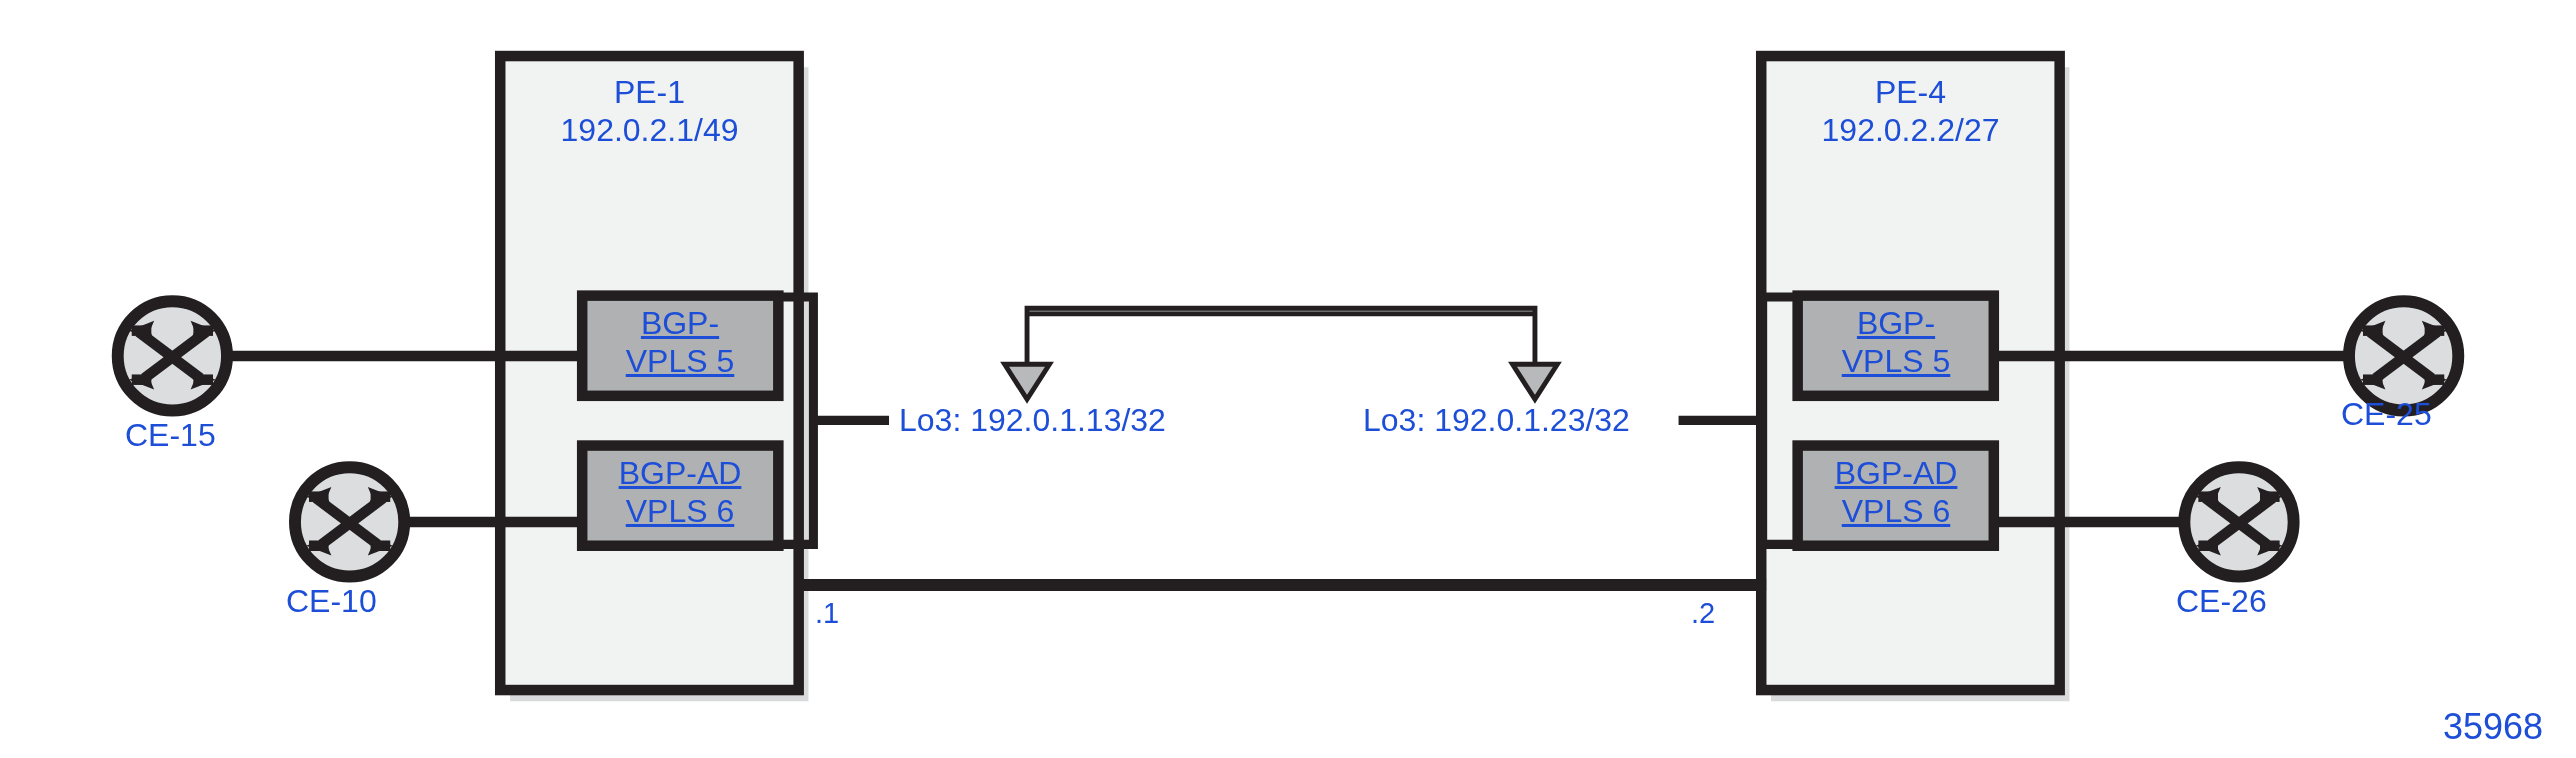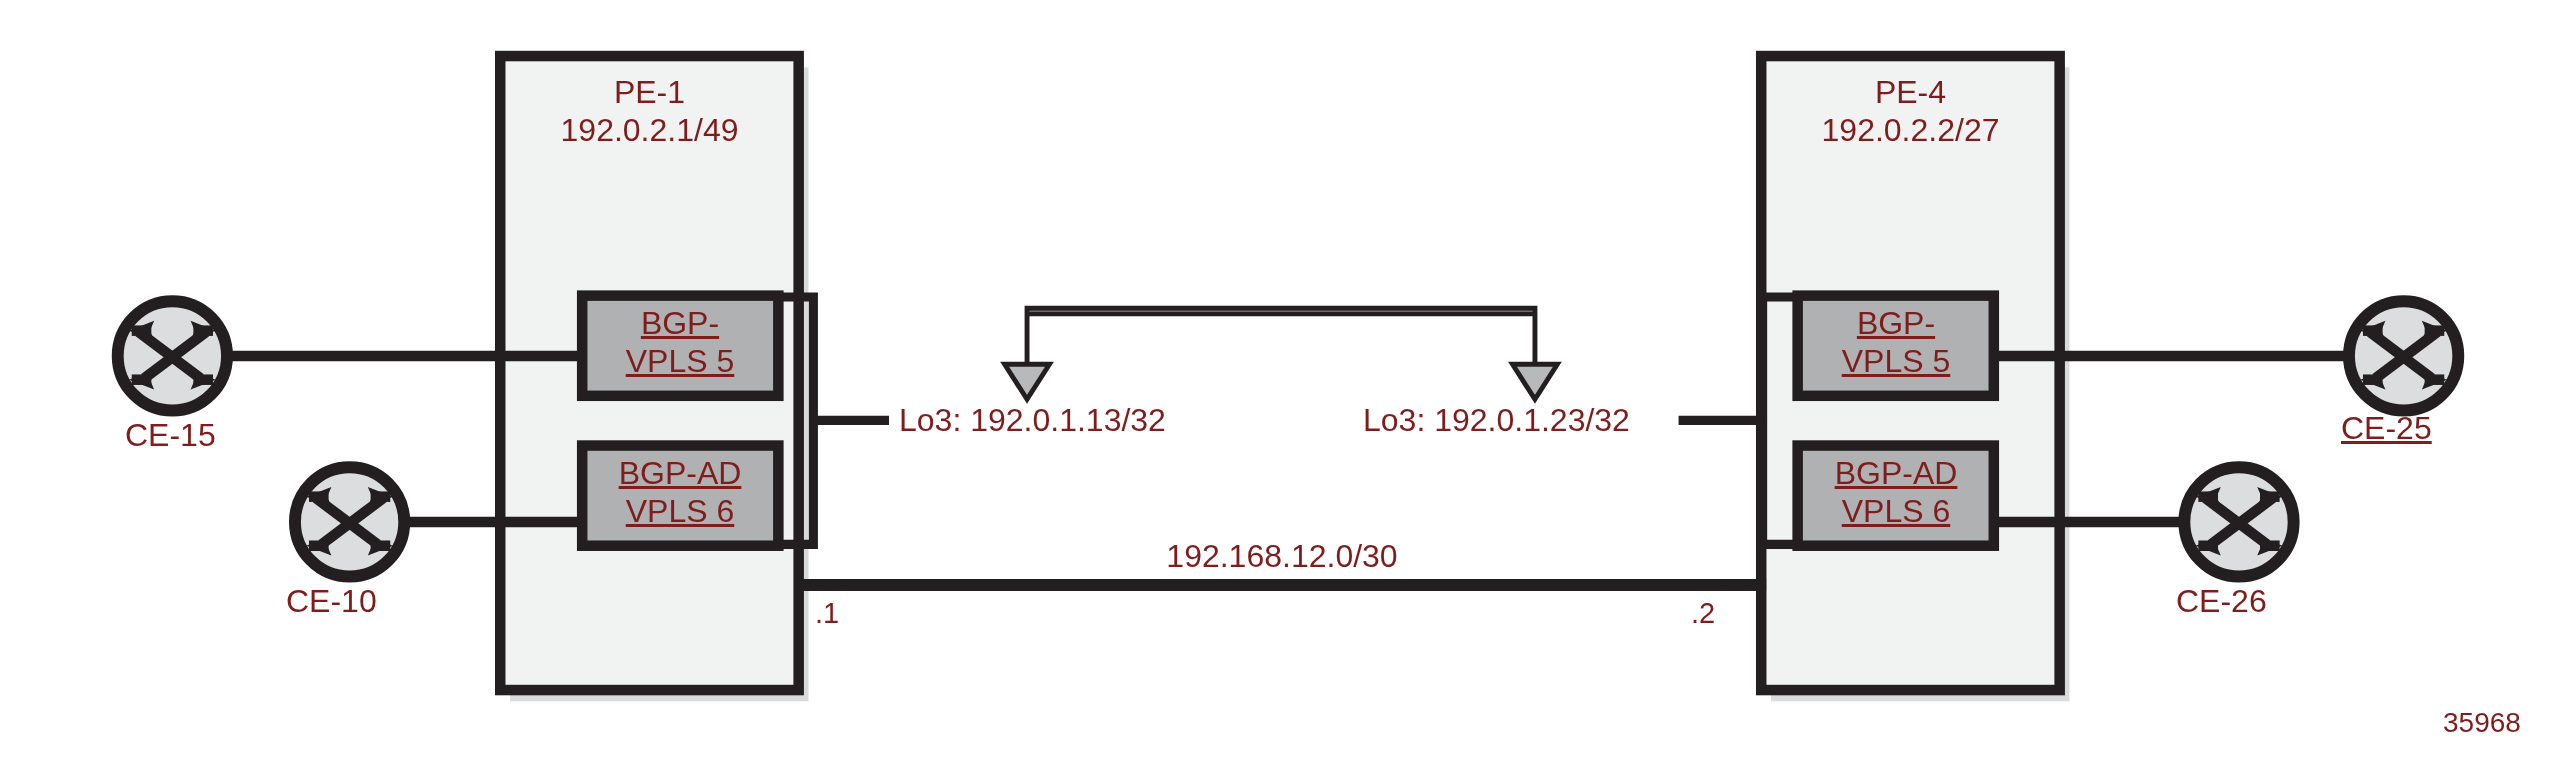--- a/index.html
+++ b/index.html
@@ -1,26 +1,26 @@
 <!DOCTYPE html>
 <html style="font-size:11.2px"><head>
 <meta charset="utf-8">
 <style>
   html,body{margin:0;padding:0;background:#ffffff;}
   body{width:2576px;height:758px;position:relative;overflow:hidden;
        font-family:"Liberation Sans",sans-serif;color:#231f20;}
   #stage{position:absolute;left:0;top:0;width:2576px;height:758px;}
   svg.layer{position:absolute;left:0;top:0;width:2576px;height:758px;}
-  .txt{position:absolute;white-space:nowrap;color:#7f1d1d;line-height:1.05;}
+  .txt{position:absolute;white-space:nowrap;color:#1d4ed8;line-height:1.05;}
   .pe-title{font-size:32px;text-align:center;}
   .vpls-label{font-size:32px;text-align:center;line-height:1.1;text-decoration:underline;}
   .ce-label{font-size:32px;}
   .link-label{font-size:32px;}
   .small-label{font-size:29px;}
-  .fig-num{font-size:28px;}
+  .fig-num{font-size:36px;}
 </style>
 </head>
 <body>
 
 <div id="stage">
 
   <svg class="layer" viewBox="0 0 3675 1082">
     <defs>
       <g id="router-glyph">
 
@@ -115,27 +115,26 @@
   <div class="txt vpls-label" style="left:582px;top:456px;width:196px;">BGP-AD</div>
   <div class="txt vpls-label" style="left:582px;top:494px;width:196px;">VPLS 6</div>
 
   <div class="txt vpls-label" style="left:1798px;top:306px;width:196px;">BGP-</div>
   <div class="txt vpls-label" style="left:1798px;top:344px;width:196px;">VPLS 5</div>
   <div class="txt vpls-label" style="left:1798px;top:456px;width:196px;">BGP-AD</div>
   <div class="txt vpls-label" style="left:1798px;top:494px;width:196px;">VPLS 6</div>
 
   <div class="txt ce-label" style="left:125px;top:419px;">CE-15</div>
   <div class="txt ce-label" style="left:286px;top:585px;">CE-10</div>
-  <div class="txt ce-label" style="left:2341px;top:412px;text-decoration:underline;">CE-25</div>
+  <div class="txt ce-label" style="left:2341px;top:398px;">CE-25</div>
   <div class="txt ce-label" style="left:2176px;top:585px;">CE-26</div>
 
   <div class="txt link-label" style="left:899px;top:404px;">Lo3: 192.0.1.13/32</div>
   <div class="txt link-label" style="left:1363px;top:404px;">Lo3: 192.0.1.23/32</div>
 
 
-  <div class="txt link-label" style="left:798px;top:540px;width:968px;text-align:center;">192.168.12.0/30</div>
   <div class="txt small-label" style="left:815px;top:598px;">.1</div>
   <div class="txt small-label" style="left:1691px;top:598px;">.2</div>
 
   <div class="txt fig-num" style="left:2443px;top:708px;">35968</div>
 
 </div>
 
 
 </body></html>

